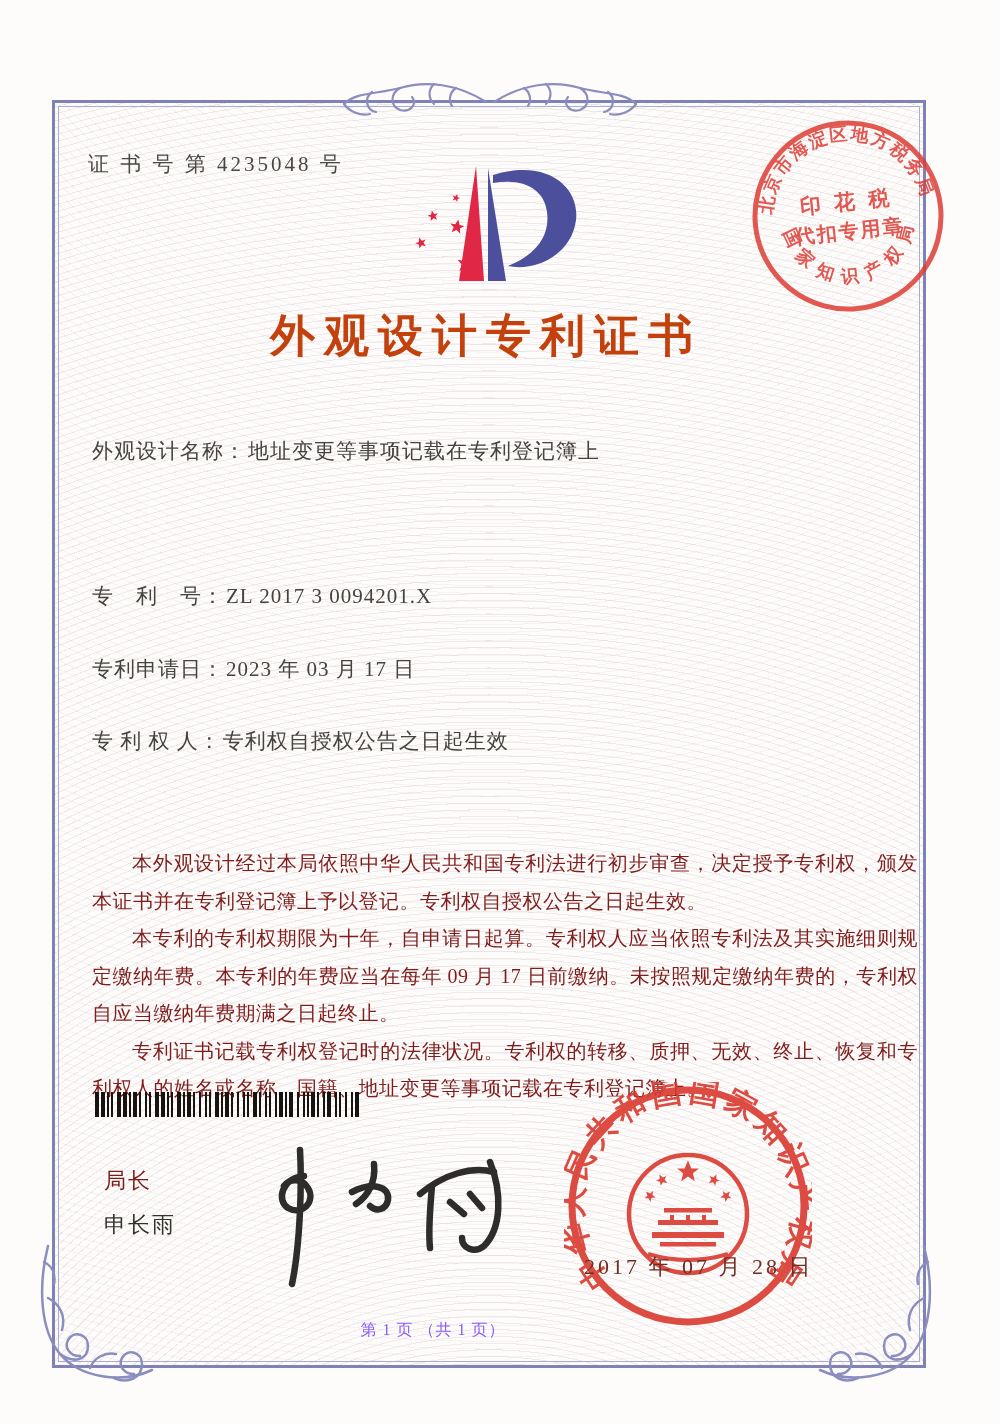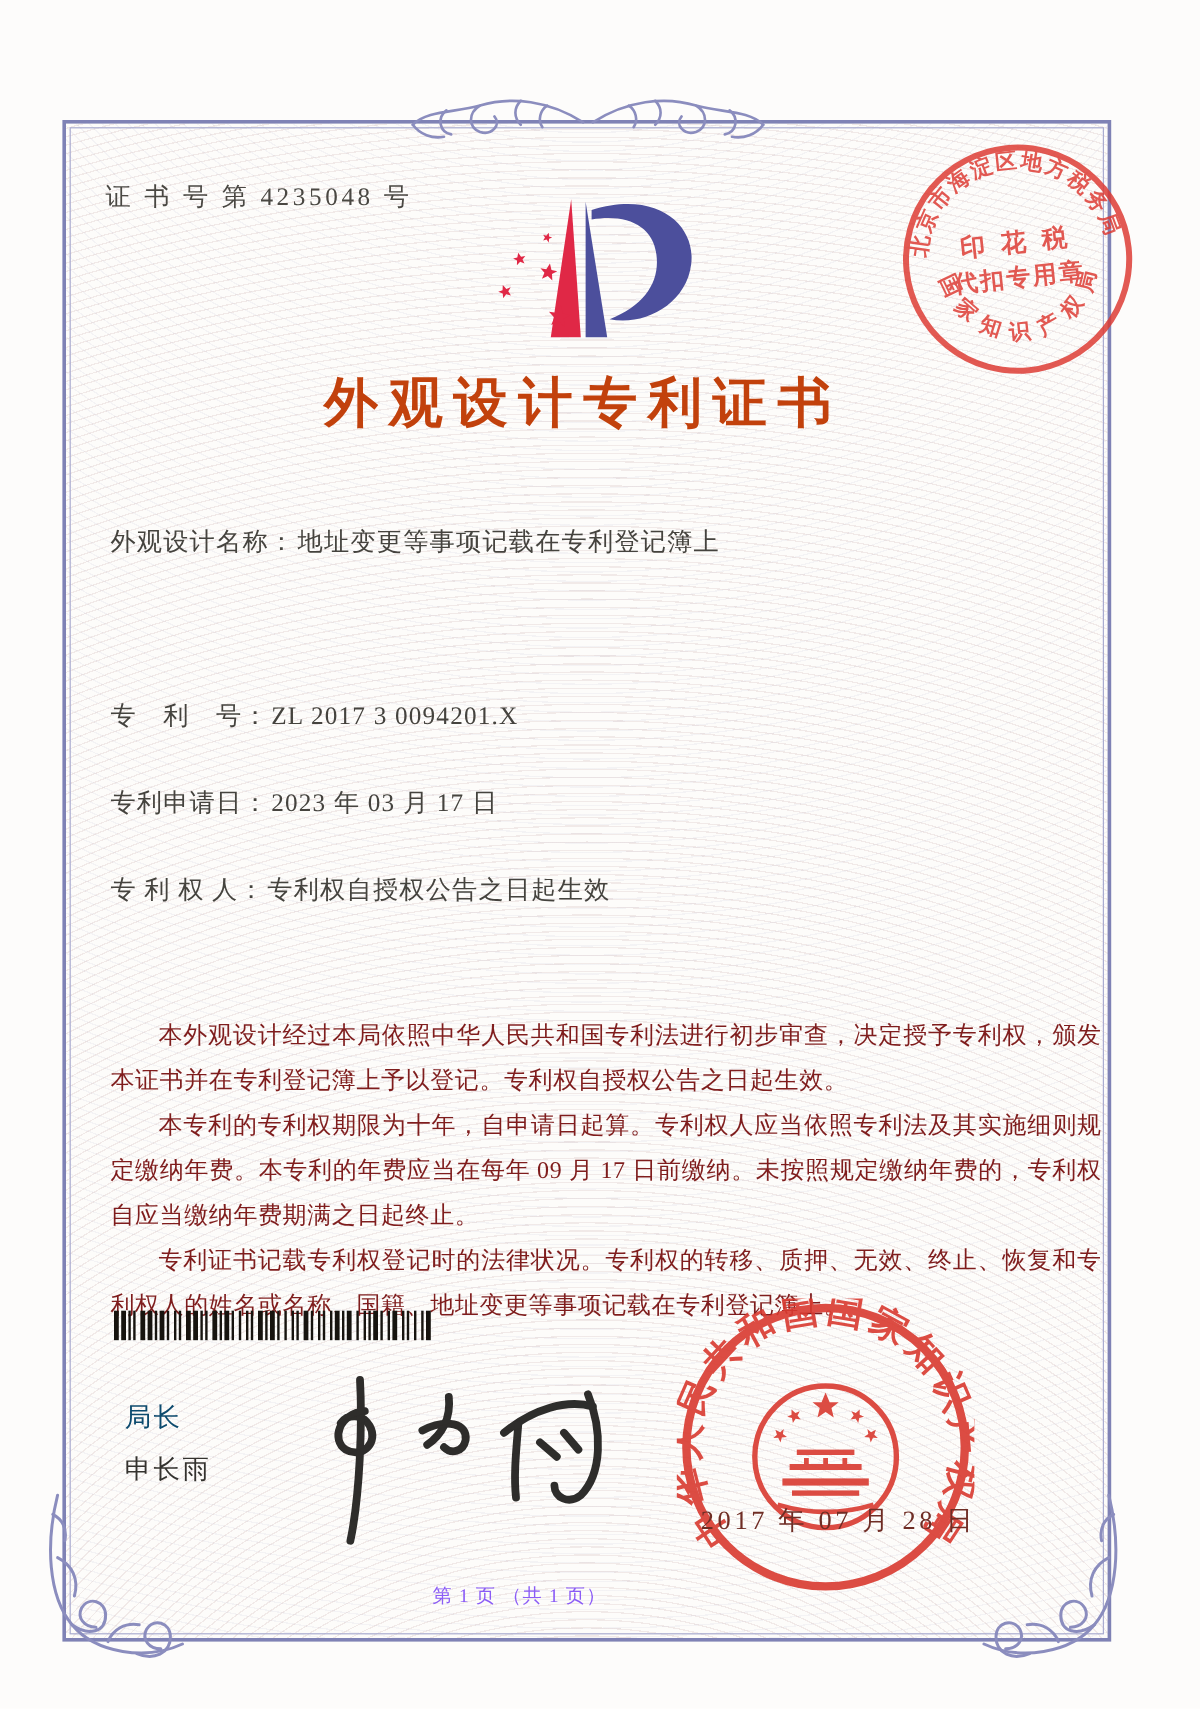--- a/index.html
+++ b/index.html
@@ -25,21 +25,21 @@
     position:absolute;left:52px;top:306px;width:868px;margin:0;
     text-align:center;font-size:45px;font-weight:700;letter-spacing:9px;color:#c2410c;
   }
   .row{position:absolute;left:92px;font-size:21px;color:#45433e;letter-spacing:1px;white-space:nowrap;}
   .row .lab{margin-right:2px;}
   .r1{top:437px}.r2{top:509px}.r3{top:582px}.r4{top:655px}.r5{top:727px}.r6{top:800px}
   .paras{position:absolute;left:92px;top:845px;width:826px;font-size:20px;line-height:37.5px;color:#7f1d1d;text-align:justify;}
   .paras p{margin:0;text-indent:2em;letter-spacing:.5px;}
   .barcode{position:absolute;left:95px;top:1092px;width:266px;height:25px;overflow:hidden;}
   .barcode i{position:absolute;top:0;bottom:0;background:#17140f;}
-  .sig-title{position:absolute;left:104px;top:1166px;font-size:22px;color:#0c4a6e;letter-spacing:2px;}
+  .sig-title{position:absolute;left:104px;top:1166px;font-size:22px;color:#7f1d1d;letter-spacing:2px;}
   .sig-name{position:absolute;left:104px;top:1210px;font-size:22px;color:#34322e;letter-spacing:2px;}
   .signature{position:absolute;left:252px;top:1136px;}
   .tax-stamp{position:absolute;left:748px;top:116px;opacity:.84;transform:rotate(-6deg);}
   .office-seal{position:absolute;left:564px;top:1082px;opacity:.9;}
   .seal-date{position:absolute;left:584px;top:1252px;font-size:22px;color:#6f2d25;letter-spacing:3px;z-index:5;white-space:nowrap;}
   .footer{position:absolute;left:333px;top:1320px;width:200px;text-align:center;font-size:16px;color:#8b5cf6;letter-spacing:1px;}
   .fl{position:absolute;}
   .fl-top-l{left:338px;top:72px;}
   .fl-top-r{left:490px;top:72px;transform:scaleX(-1);}
   .fl-bl{left:30px;top:1238px;}

